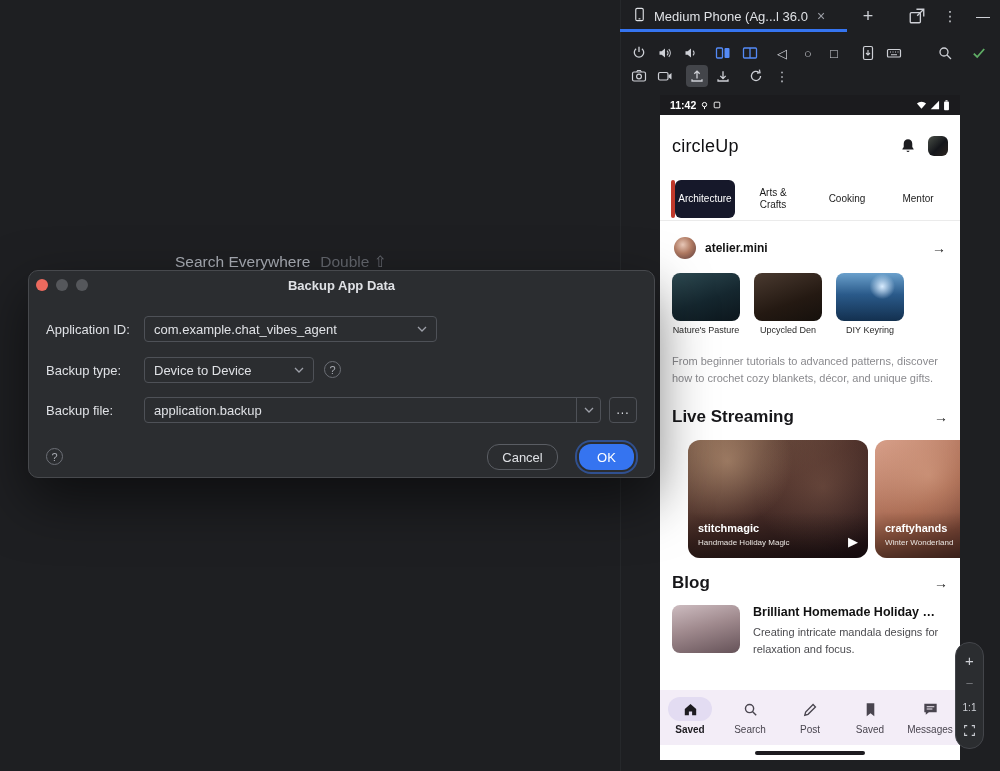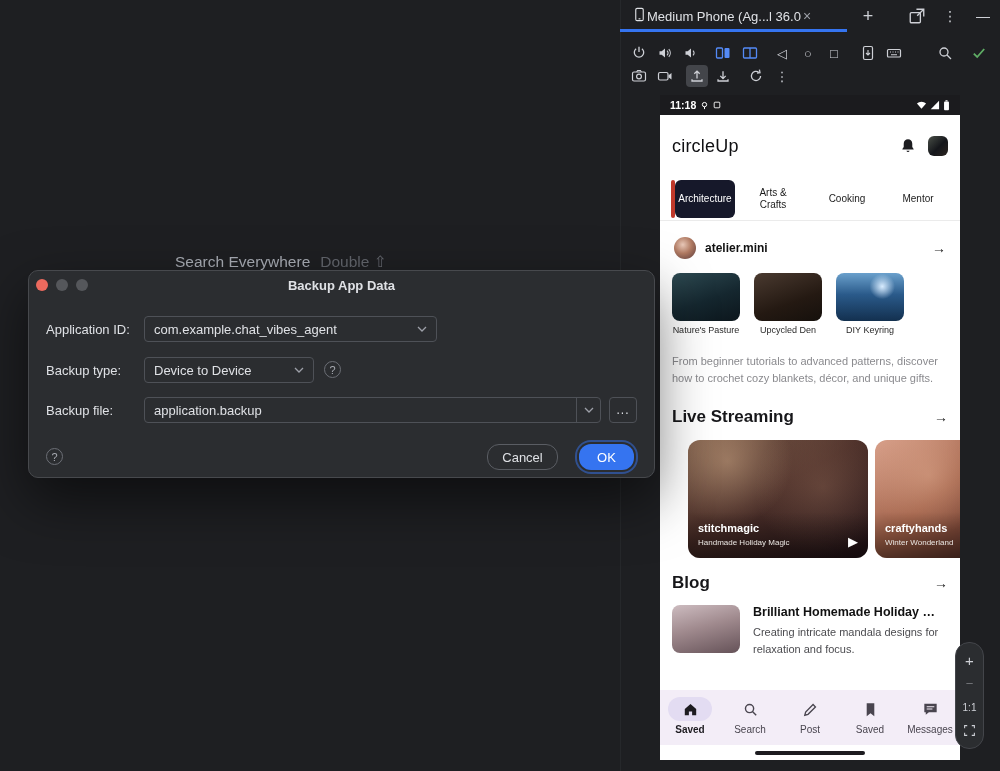--- a/index.html
+++ b/index.html
@@ -6,21 +6,21 @@
   body{width:1000px;height:771px;background:#1e1f22;font-family:"Liberation Sans",sans-serif;overflow:hidden;}
   #screen{position:relative;width:1000px;height:771px;background:#1e1f22;overflow:hidden;color:#ced0d6;}
 
   
   .panel-divider{position:absolute;left:620px;top:0;width:1px;height:771px;background:#26282b;}
   .search-everywhere{position:absolute;left:175px;top:253px;font-size:15.5px;color:#a9adb5;white-space:nowrap;z-index:1;}
   .search-everywhere .hint{color:#63666d;margin-left:10px;}
 
   
   .emu-tabbar{position:absolute;left:620px;top:0;width:380px;height:32px;}
-  .emu-tab{position:absolute;left:0;top:0;width:227px;height:32px;display:flex;align-items:center;padding:0 8px 0 12px;font-size:13px;color:#dfe1e5;box-sizing:border-box;}
+  .emu-tab{position:absolute;left:0;top:0;width:227px;height:32px;display:flex;align-items:center;gap:7px;padding:0 8px 0 12px;font-size:13px;color:#dfe1e5;box-sizing:border-box;}
   .emu-tab .tab-title{white-space:nowrap;overflow:hidden;}
   .tab-close{color:#9da0a8;font-size:14px;margin-left:2px;}
   .tab-indicator{position:absolute;left:0;top:29px;width:227px;height:3px;background:#3574F0;}
   .tab-add{position:absolute;left:236px;top:4px;width:24px;height:24px;display:flex;align-items:center;justify-content:center;font-size:18px;color:#ced0d6;}
   .tabbar-right{position:absolute;right:8px;top:0;height:32px;display:flex;align-items:center;gap:15px;}
   .tabbar-right .wicon{width:18px;height:18px;display:flex;align-items:center;justify-content:center;color:#ced0d6;font-size:14px;}
 
   
   .emu-toolbar{position:absolute;left:620px;top:32px;width:380px;height:60px;}
   .ticon{position:absolute;width:22px;height:22px;display:flex;align-items:center;justify-content:center;color:#ced0d6;border-radius:4px;font-size:13px;}
@@ -249,21 +249,21 @@
           <path d="M11.4 1.6l.6 3-3 .5" fill="none" stroke="currentColor" stroke-width="1.3"></path>
         </svg>
     </span>
     <span class="ticon row2" style="left:151px">⋮</span>
   </div>
 
   <div class="phone">
 
     <div class="status-bar">
       <div class="status-left">
-        <span>11:18</span>
+        <span>11:42</span>
         <svg viewBox="0 0 10 10" width="9" height="9">
             <circle cx="5" cy="4" r="2.4" fill="none" stroke="#fff" stroke-width="1.1"></circle>
             <path d="M5 6.4V9" stroke="#fff" stroke-width="1.1"></path>
           </svg>
         <svg viewBox="0 0 10 10" width="8" height="8">
             <rect x="1.5" y="1.5" width="7" height="7" rx="1" fill="none" stroke="#fff" stroke-width="1.1"></rect>
           </svg>
       </div>
       <div class="status-right">
         <svg viewBox="0 0 13 12" width="11" height="10">

